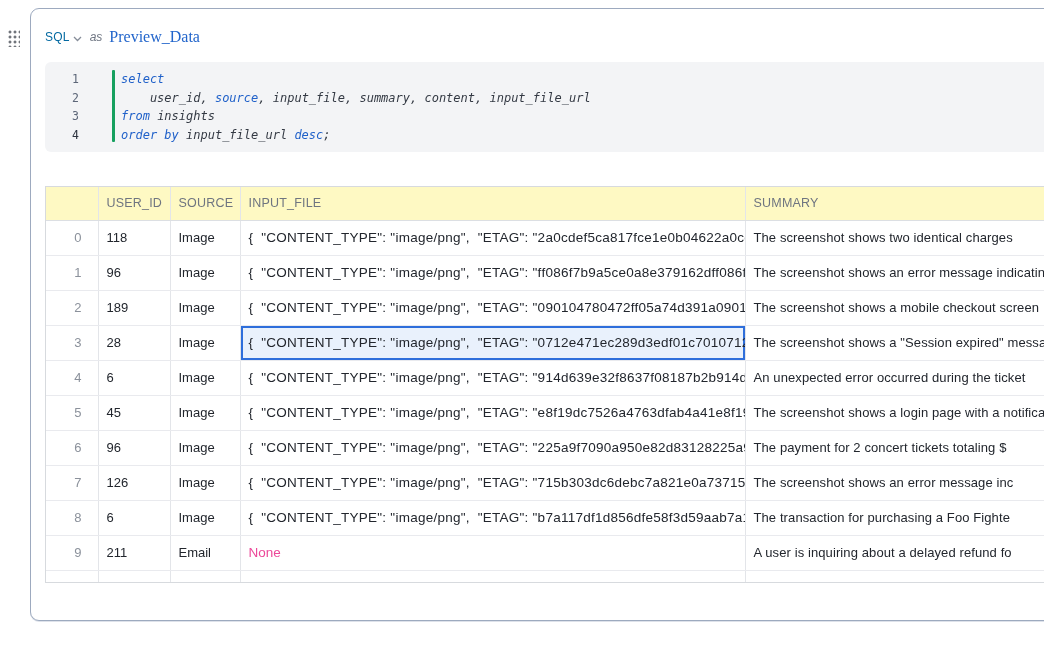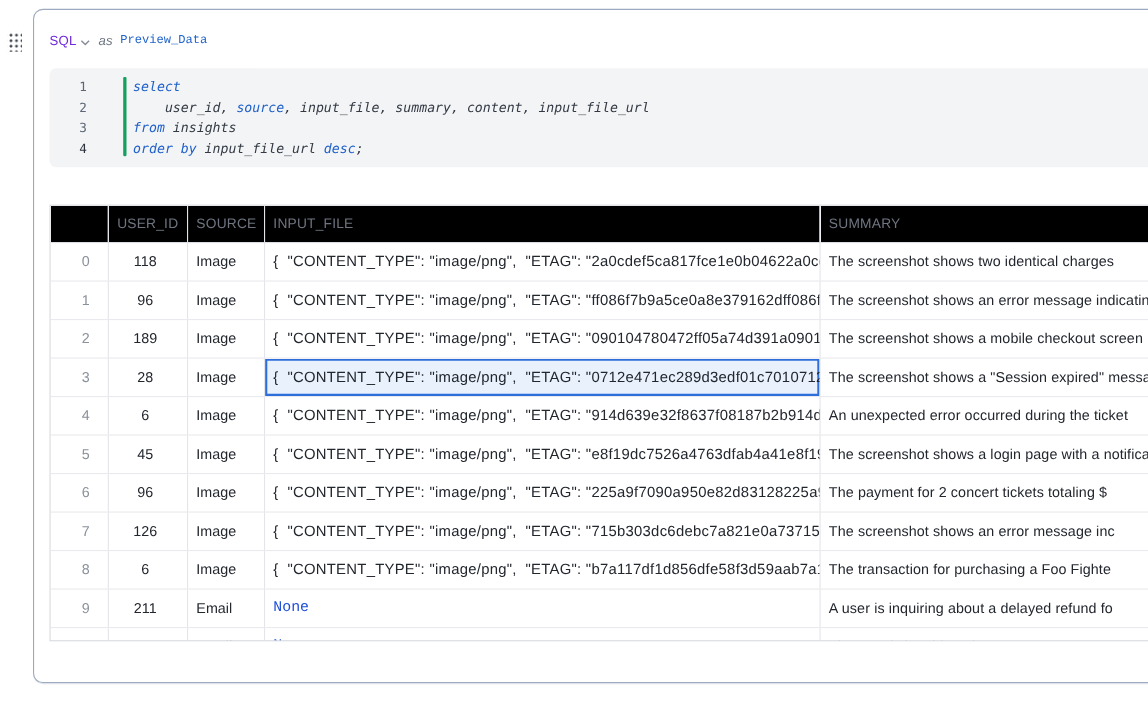--- a/index.html
+++ b/index.html
@@ -14,25 +14,25 @@
 
   
   .cell-card { position:absolute; left:30px; top:8px; width:1030px; height:613px;
     background:#ffffff; border:1.5px solid #9daabf; border-radius:9px;
     box-shadow:0 1px 0 rgba(125,140,170,0.25); }
 
   
   .cell-header { position:absolute; left:14px; top:20px; height:16px;
     display:flex; align-items:center; font-size:12px; }
   .cell-type { display:flex; align-items:center; gap:3px; cursor:pointer; }
-  .cell-type-label { color:#6d28d9; letter-spacing:0.2px; }
+  .cell-type-label { color:#0369a1; letter-spacing:0.2px; }
   .chevron { display:inline-block; margin-top:1px; }
   .as-label { color:#6e7582; margin:0 7px 0 8px;font-style:italic; }
-  .cell-name { color:#2265cb; font-family:Liberation Mono, monospace;
-    font-size:11px; cursor:pointer; }
+  .cell-name { color:#2265cb; font-family:Liberation Serif, serif;
+    font-size:16px; cursor:pointer; }
 
   
   .code-block { position:absolute; left:14px; top:53px; width:1014px; height:90px;
     background:#f3f4f6; border-radius:6px; overflow:hidden;
     font-family:"DejaVu Sans Mono", monospace; font-size:12px; }
   .gutter { position:absolute; left:0; top:8px; width:34px; text-align:right;
     color:#5c6678; line-height:18.5px; font-size:11.5px; }
   .gutter .ln-active { color:#2c323e; }
   .accent-bar { position:absolute; left:67px; top:8px; width:3px; height:72px;
     background:#16a05f; border-radius:1px; }
@@ -41,34 +41,34 @@
   .kw { color:#2061c9; }
 
   
   .table-wrap { position:absolute; left:14px; top:177px; width:1014px; height:397px;
     overflow:hidden; border:1px solid #d7dade; background:#fff; }
   table { border-collapse:collapse; table-layout:fixed; width:1013px; font-size:13px; }
   col.c-idx  { width:52px; }
   col.c-uid  { width:72px; }
   col.c-src  { width:70px; }
   col.c-file { width:505px; }
-  thead th { height:33px; background:#000000; color:#6f7580; font-weight:400;
+  thead th { height:33px; background:#fef9c3; color:#6f7580; font-weight:400;
     font-size:12.5px; text-align:left; padding:0 8px; border-right:1px solid #e3e5e9;
     border-bottom:1px solid #dcdfe3; letter-spacing:0.2px; white-space:nowrap; overflow:hidden; }
   thead th:last-child { border-right:none; }
   tbody td { height:35px; padding:0 8px; border-right:1px solid #e3e5e9;
     border-bottom:1px solid #e9eaee; color:#22262d; white-space:nowrap;
     overflow:hidden; cursor:default; }
   tbody td:last-child { border-right:none; }
   tbody tr:last-child td { border-bottom:none; }
   td.idx { color:#8b919b; text-align:right; padding-right:16px; }
-  td.num { text-align:center; padding-right:12px; }
+  td.num { text-align:left; padding-right:12px; }
   td.file { white-space:pre; font-size:13.5px; letter-spacing:0.25px; }
   td.sum  { letter-spacing:0.1px; }
-  td.muted { color:#1d4ed8; letter-spacing:0;font-family:Liberation Mono, monospace; }
+  td.muted { color:#ec4899; letter-spacing:0; }
   td.selected { box-shadow:inset 0 0 0 2px #2e6edb; background:#e9f1fc; }
 </style>
 </head>
 <body>
 
 <div class="viewport">
 
   <div class="drag-handle"></div>
 
   <div class="cell-card">

